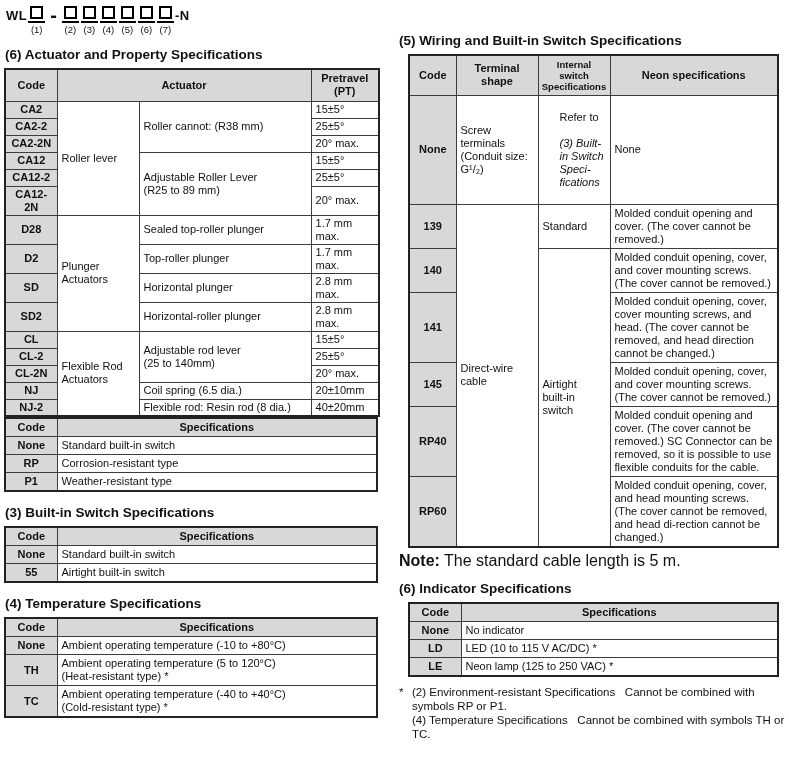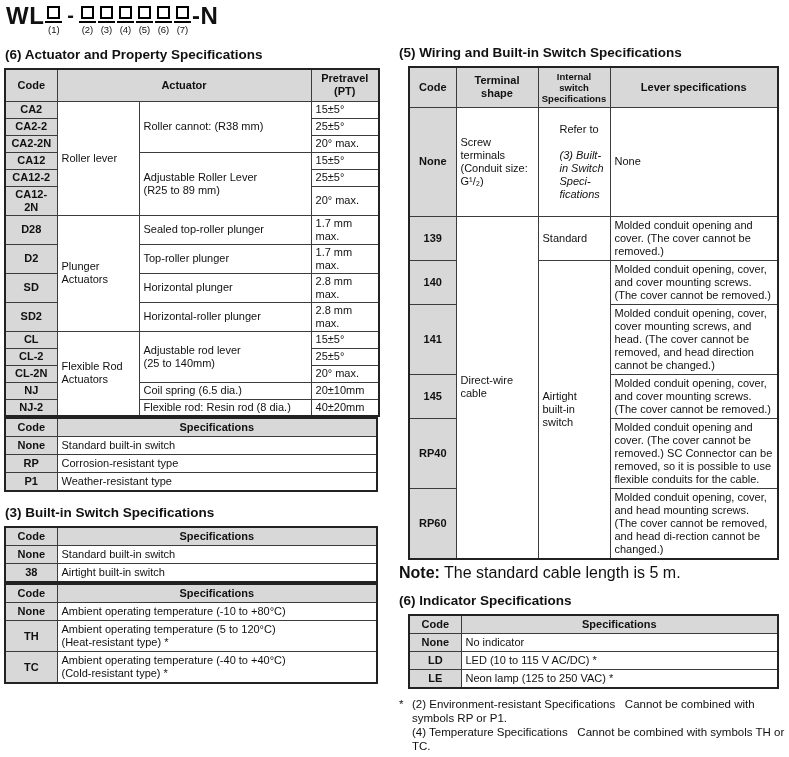--- a/index.html
+++ b/index.html
@@ -9,31 +9,31 @@
     font-family:"Liberation Sans", sans-serif;
     color:#111;
   }
   .page { display:flex; gap:12px; padding:4px 0 0 4px; }
   .col { flex:none; }
   .col-left  { width:376px; }
   .col-right { width:393px; padding-left:6px; }
 
   
   .model { display:flex; align-items:flex-start; margin:2px 0 0 2px; }
-  .mtext { font-size:24px; font-weight:bold; line-height:19px; letter-spacing:0.5px; }
+  .mtext { font-size:13px; font-weight:bold; line-height:19px; letter-spacing:0.5px; }
   .mdash { font-size:20px; font-weight:bold; line-height:19px; margin:0 4px; }
   .slot { display:inline-flex; flex-direction:column; align-items:center; margin:0 1px; }
   .boxwrap { border-bottom:2px solid #000; padding:0 2px 2px 2px; }
   .sq { display:block; width:13px; height:13px; border:2px solid #000; background:#fff; }
   .pos { font-size:9.5px; margin-top:2px; line-height:10px; }
 
   
   h2 { font-size:13.5px; font-weight:bold; margin:13px 0 6px 1px; line-height:15px; }
   .col-left h2.first { margin-top:12px; }
-  .col-right h2.first { margin-top:41px; }
+  .col-right h2.first { margin-top:29px; }
 
   
   table { border-collapse:collapse; border:2px solid #222; table-layout:fixed; }
   .col-left table { width:374px; }
   .col-right table { width:371px; margin-left:10px; }
   th, td {
     border:1px solid #3c3c3c;
     font-size:11px; line-height:13px;
     padding:2px 4px;
     vertical-align:middle;
@@ -252,26 +252,27 @@
           <th>Code</th>
           <th>Specifications</th>
         </tr>
       </thead>
       <tbody>
         <tr>
           <td class="code">None</td>
           <td class="txt">Standard built-in switch</td>
         </tr>
         <tr>
-          <td class="code">38</td>
+          <td class="code">55</td>
           <td class="txt">Airtight built-in switch</td>
         </tr>
       </tbody>
     </table>
 
+    <h2>(4) Temperature Specifications</h2>
     <table class="simple">
       <colgroup>
           <col style="width:52px">
           <col>
         </colgroup>
       <thead>
         <tr>
           <th>Code</th>
           <th>Specifications</th>
         </tr>
@@ -307,21 +308,21 @@
           <col>
         </colgroup>
       <thead>
         <tr>
           <th>Code</th>
           <th>Terminal
 shape</th>
           <th class="h-int">Internal
 switch
 Specifications</th>
-          <th>Lever specifications</th>
+          <th>Neon specifications</th>
         </tr>
       </thead>
       <tbody>
         <tr class="r54">
           <td class="code">None</td>
           <td class="txt">Screw
 terminals
 (Conduit size:
 G¹/₂)</td>
           <td class="txt">

